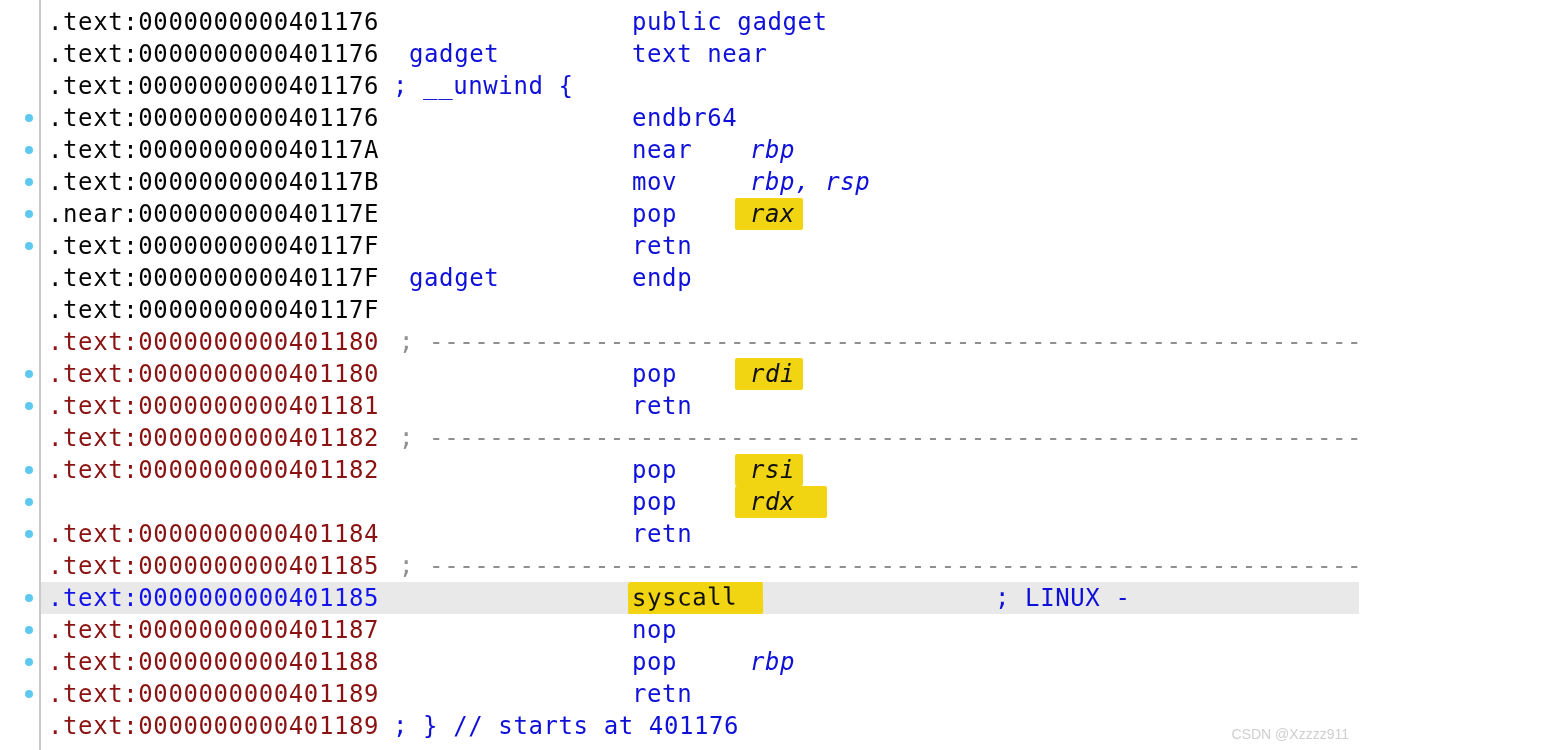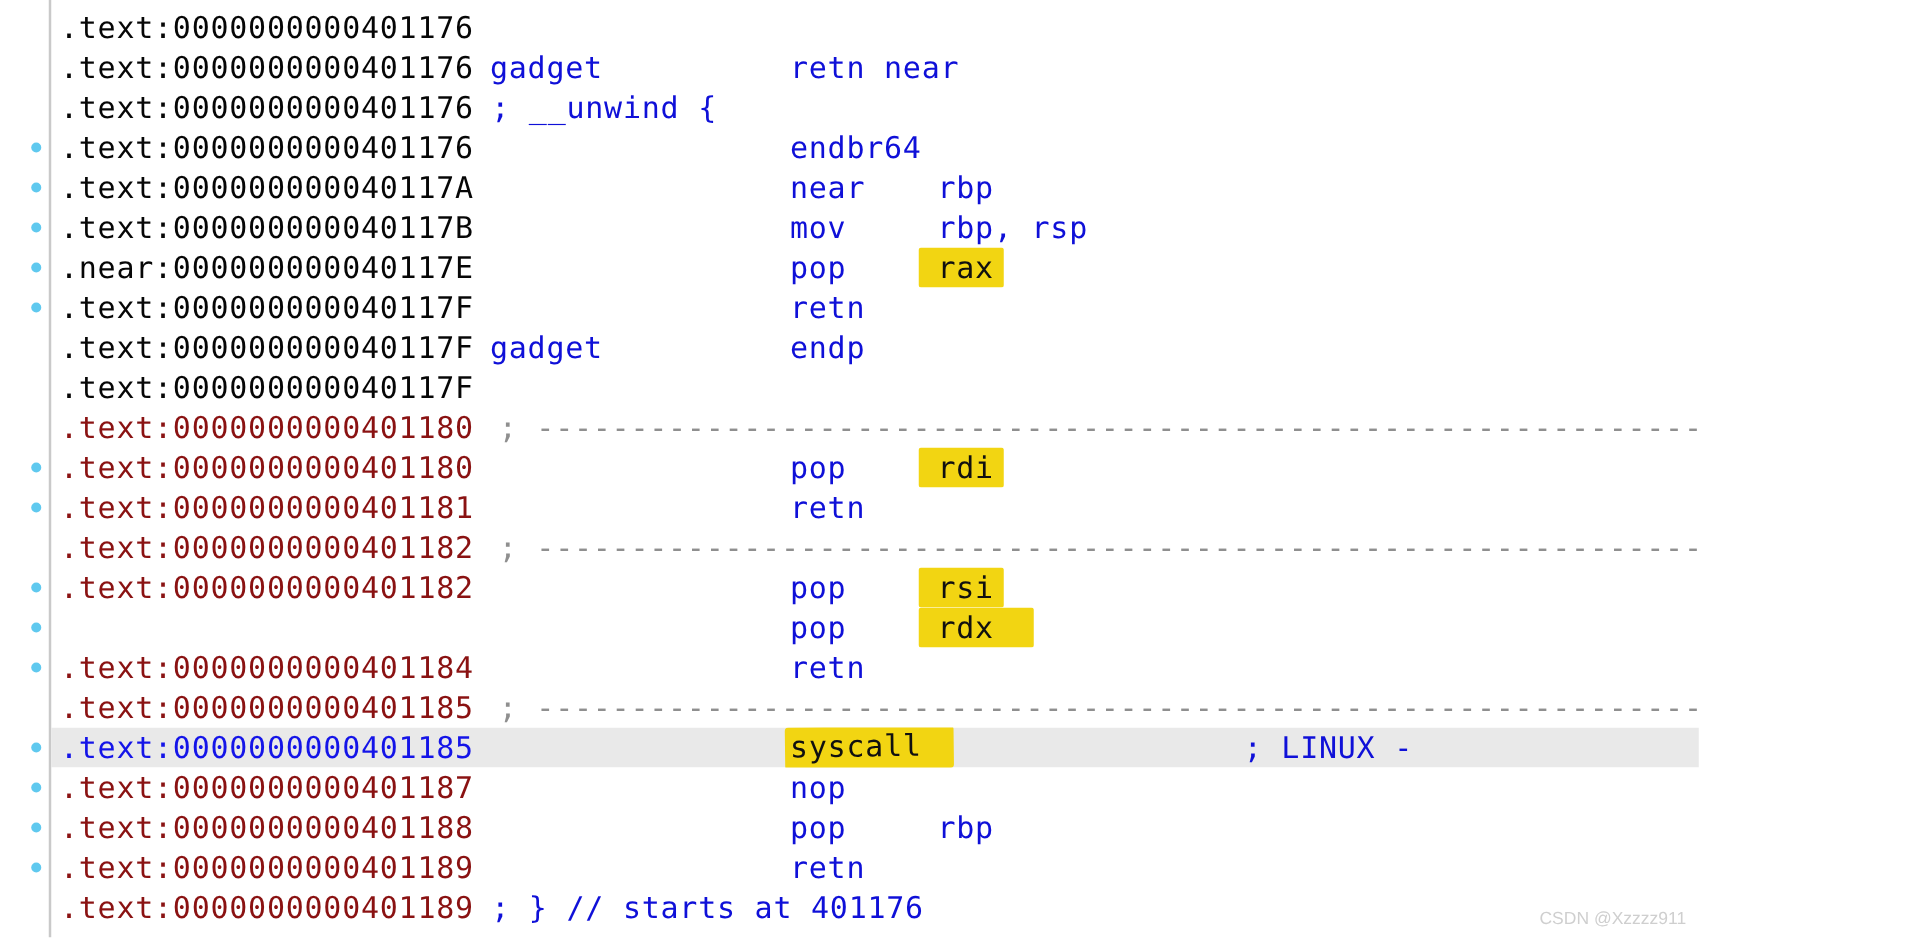--- a/index.html
+++ b/index.html
@@ -24,50 +24,50 @@
     content:""; position:absolute; left:41px; right:0; top:0; bottom:0;
     background:var(--rowbg);
   }
   .row span{position:absolute; top:0; white-space:pre;}
   .dot{
     position:absolute; left:25px; top:12px; width:8px; height:8px;
     border-radius:50%; background:var(--dot);
   }
   .addr{left:48px;}
   .c-black{color:var(--black);} .c-maroon{color:var(--maroon);} .c-blue{color:var(--selblue);}
-  .lbl{left:392px; color:var(--blue);}
+  .lbl{left:409px; color:var(--blue);}
   .acmt{left:393px; color:var(--blue);}
   .rule{left:399px; color:var(--gray);}
   .mn{left:632px; color:var(--blue);}
   .mn.hl{
     color:var(--hltext); background:var(--yellow);
     padding:0 26px 2px 4px; margin-left:-4px; border-radius:3px;
     transform:rotate(-0.7deg); transform-origin:left center;
   }
-  .op{left:750px; color:var(--blue);}
+  .op{left:750px; color:var(--blue);font-style:italic;}
   .op.hl{
     left:735px; color:var(--hltext); background:var(--yellow);
     padding:0 8px 0 15px; border-radius:2px;
   }
   .op.hl.wide{padding-right:32px;}
   .cmt2{left:995px; color:var(--blue);}
   #watermark{
     position:absolute; right:10px; bottom:8px; color:var(--wm);
     font-family:"Liberation Sans","DejaVu Sans",sans-serif;
     font-size:14px; letter-spacing:0;
   }
 </style>
 </head>
 <body>
 
 <div id="screen">
   <div id="margin-line"></div>
   <div id="rows">
-      <div class="row"><span class="addr c-black">.text:0000000000401176</span></div>
-      <div class="row"><span class="addr c-black">.text:0000000000401176</span><span class="lbl">gadget</span><span class="mn">retn near</span></div>
+      <div class="row"><span class="addr c-black">.text:0000000000401176</span><span class="mn">public gadget</span></div>
+      <div class="row"><span class="addr c-black">.text:0000000000401176</span><span class="lbl">gadget</span><span class="mn">text near</span></div>
       <div class="row"><span class="addr c-black">.text:0000000000401176</span><span class="acmt">; __unwind {</span></div>
       <div class="row"><i class="dot"></i><span class="addr c-black">.text:0000000000401176</span><span class="mn">endbr64</span></div>
       <div class="row"><i class="dot"></i><span class="addr c-black">.text:000000000040117A</span><span class="mn">near</span><span class="op">rbp</span></div>
       <div class="row"><i class="dot"></i><span class="addr c-black">.text:000000000040117B</span><span class="mn">mov</span><span class="op">rbp, rsp</span></div>
       <div class="row"><i class="dot"></i><span class="addr c-black">.near:000000000040117E</span><span class="mn">pop</span><span class="op hl">rax</span></div>
       <div class="row"><i class="dot"></i><span class="addr c-black">.text:000000000040117F</span><span class="mn">retn</span></div>
       <div class="row"><span class="addr c-black">.text:000000000040117F</span><span class="lbl">gadget</span><span class="mn">endp</span></div>
       <div class="row"><span class="addr c-black">.text:000000000040117F</span></div>
       <div class="row"><span class="addr c-maroon">.text:0000000000401180</span><span class="rule">; ----------------------------------------------------------------------------</span></div>
       <div class="row"><i class="dot"></i><span class="addr c-maroon">.text:0000000000401180</span><span class="mn">pop</span><span class="op hl">rdi</span></div>

